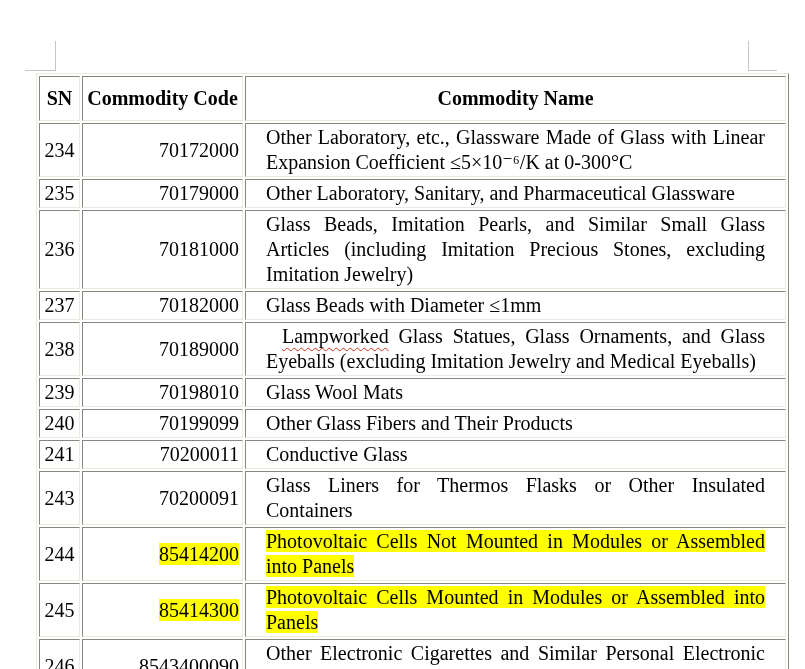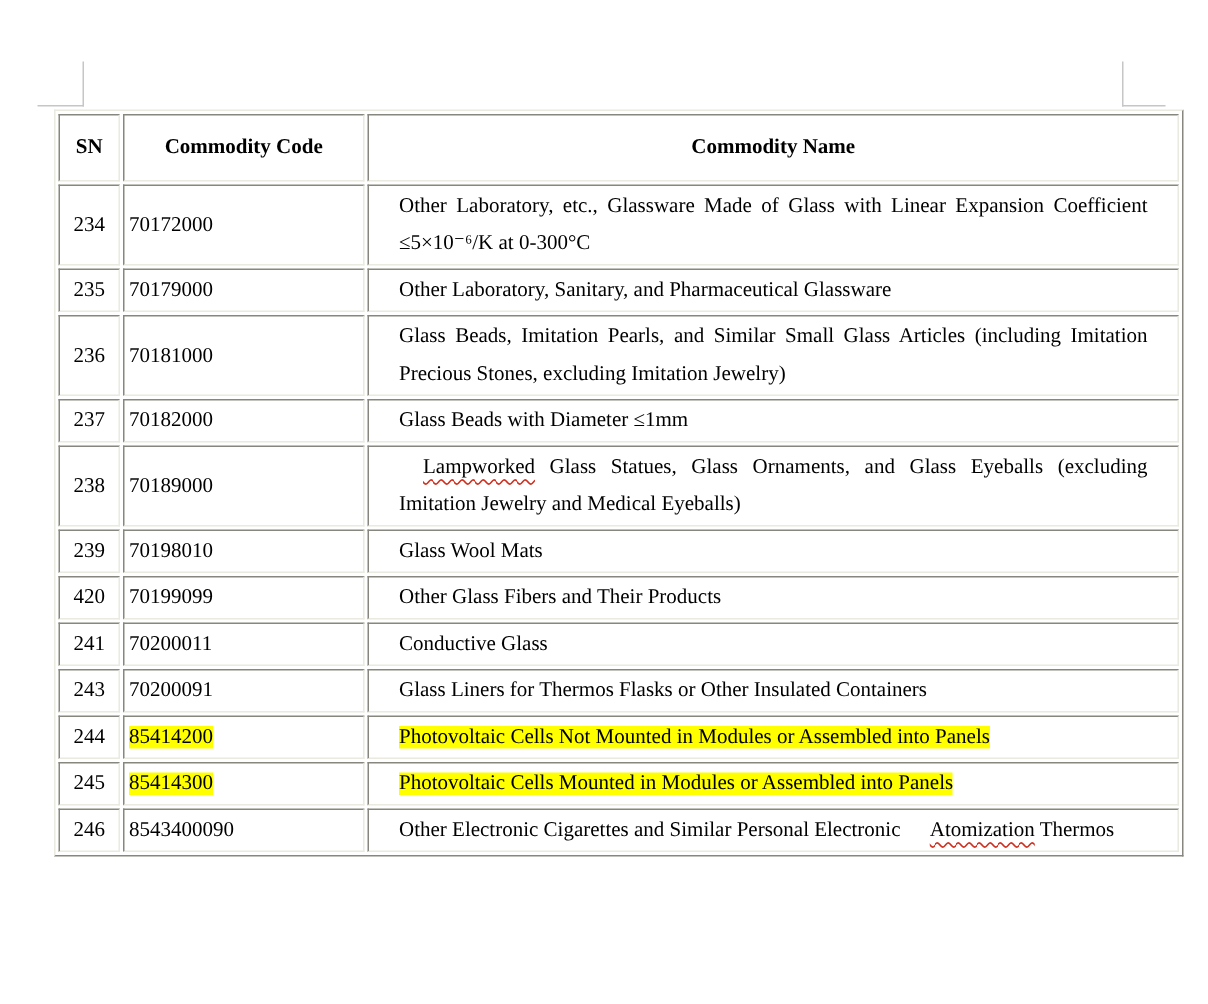--- a/index.html
+++ b/index.html
@@ -29,29 +29,29 @@
     position:absolute;left:36px;top:73px;
     border-collapse:separate;border-spacing:2px;
     background:var(--page-bg);
     border:1px solid;
     border-color:var(--border-light) var(--border-dark) var(--border-dark) var(--border-light);
     table-layout:fixed;
   }
   th,td{
     border:1px solid;
     border-color:var(--border-dark) var(--border-light) var(--border-light) var(--border-dark);
-    font-size:14px;line-height:25px;vertical-align:middle;
+    font-size:20px;line-height:25px;vertical-align:middle;
     overflow:hidden;
   }
   th{font-weight:bold;text-align:center;padding:9px 3px;}
   th.col-sn{width:33px;}
   th.col-code{width:153px;}
   th.col-name{width:499px;}
   td.sn{width:33px;text-align:center;padding:1px 3px;margin-top:41px;}
-  td.code{width:153px;text-align:left;padding:1px 3px;}
+  td.code{width:153px;text-align:right;padding:1px 3px;}
   td.name{width:499px;text-align:justify;padding:1px 20px;}
   .hl{background:var(--highlight);}
   .squiggle{
     text-decoration:underline;
     text-decoration-style:wavy;
     text-decoration-color:var(--squiggle);
     text-decoration-thickness:1px;
     text-underline-offset:4px;
     margin-left:16px;
   }
@@ -98,21 +98,21 @@
           <td class="sn">238</td>
           <td class="code"><span>70189000</span></td>
           <td class="name"><span class="squiggle">Lampworked</span><span> Glass Statues, Glass Ornaments, and Glass Eyeballs (excluding Imitation Jewelry and Medical Eyeballs)</span></td>
         </tr>
         <tr>
           <td class="sn">239</td>
           <td class="code"><span>70198010</span></td>
           <td class="name"><span>Glass Wool Mats</span></td>
         </tr>
         <tr>
-          <td class="sn">420</td>
+          <td class="sn">240</td>
           <td class="code"><span>70199099</span></td>
           <td class="name"><span>Other Glass Fibers and Their Products</span></td>
         </tr>
         <tr>
           <td class="sn">241</td>
           <td class="code"><span>70200011</span></td>
           <td class="name"><span>Conductive Glass</span></td>
         </tr>
         <tr>
           <td class="sn">243</td>

